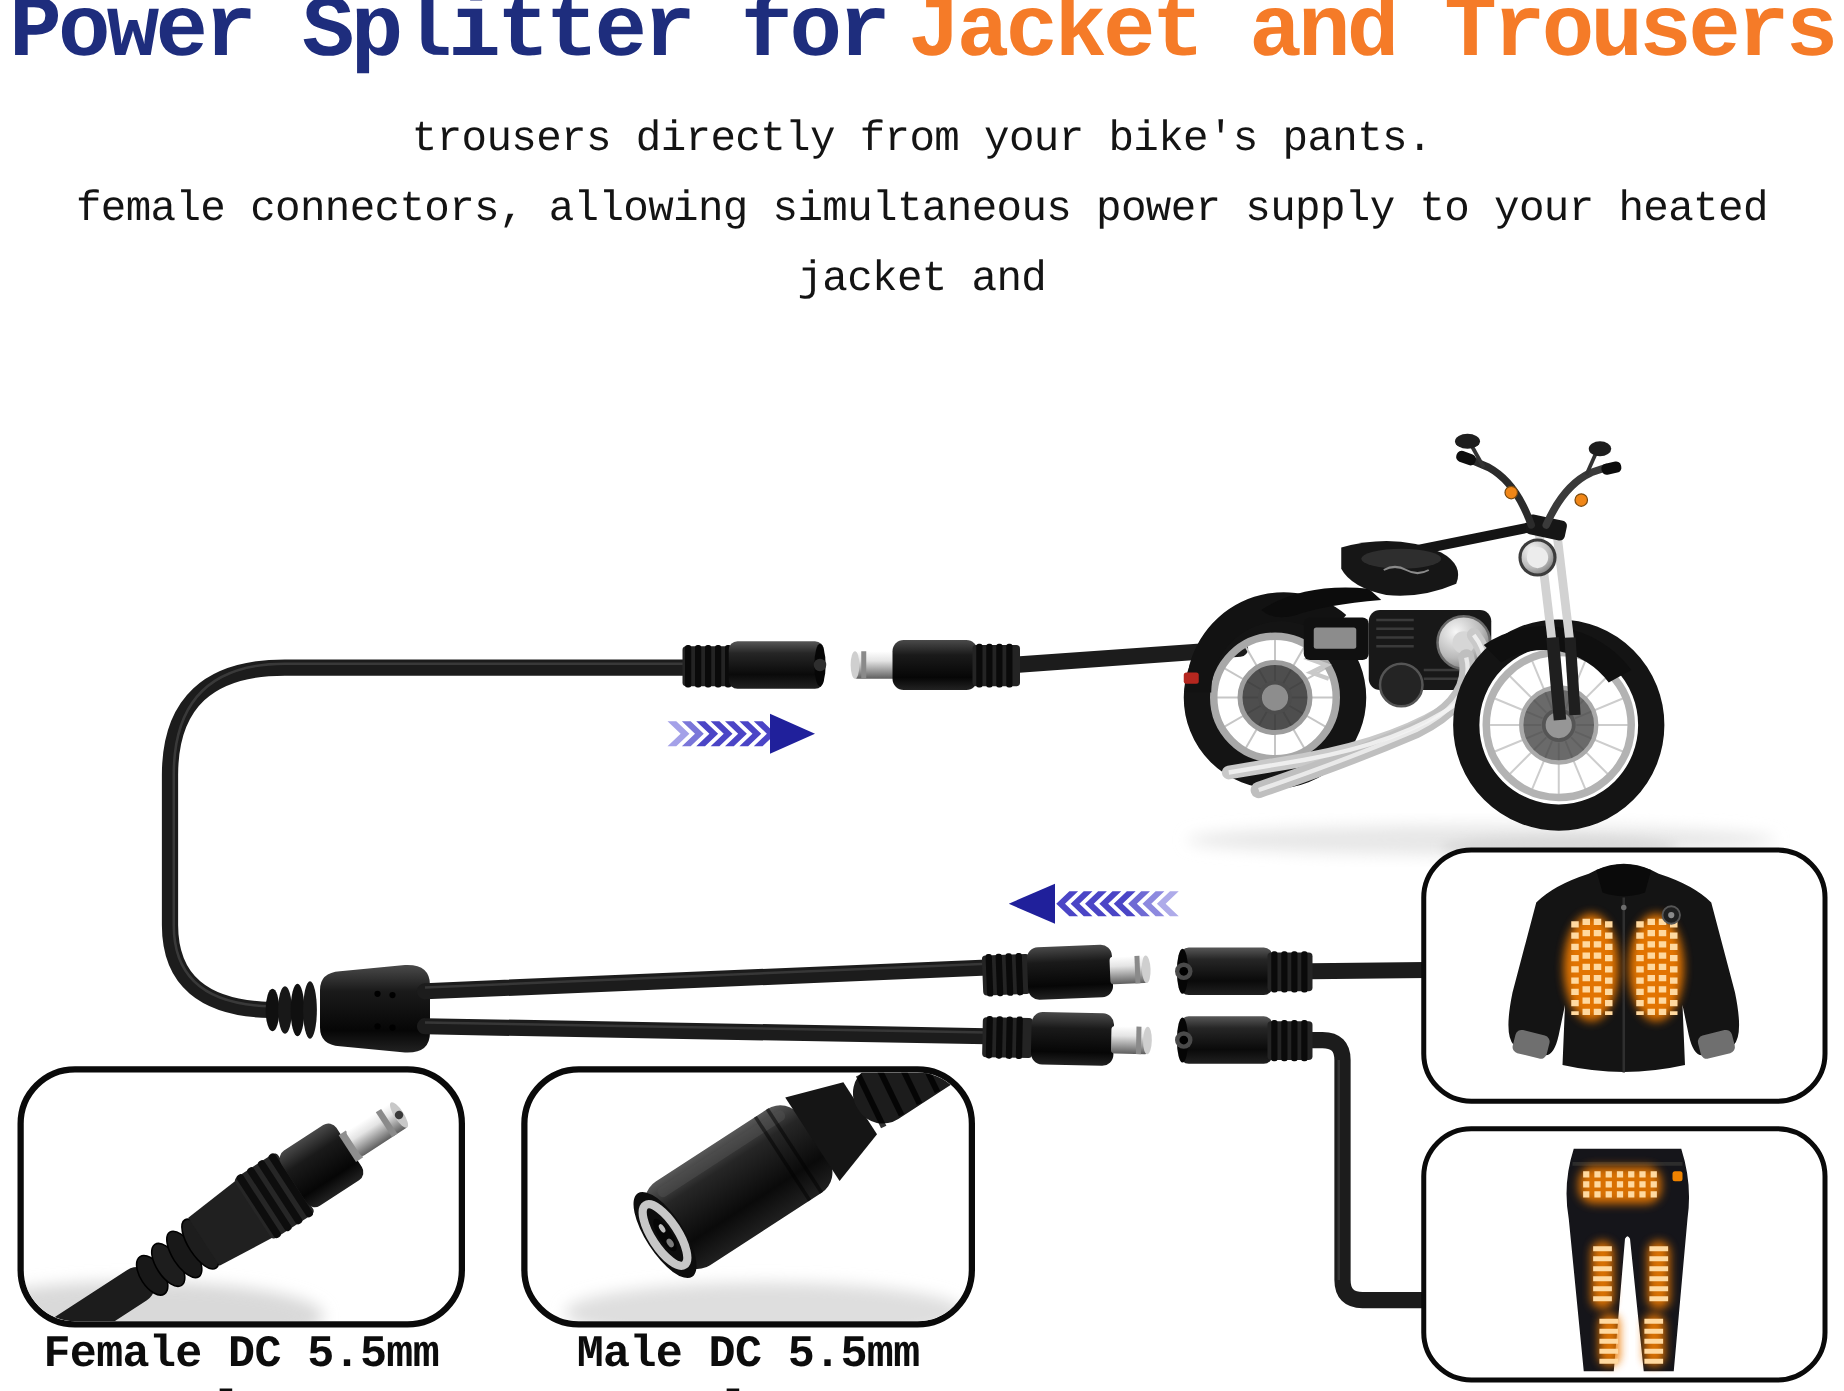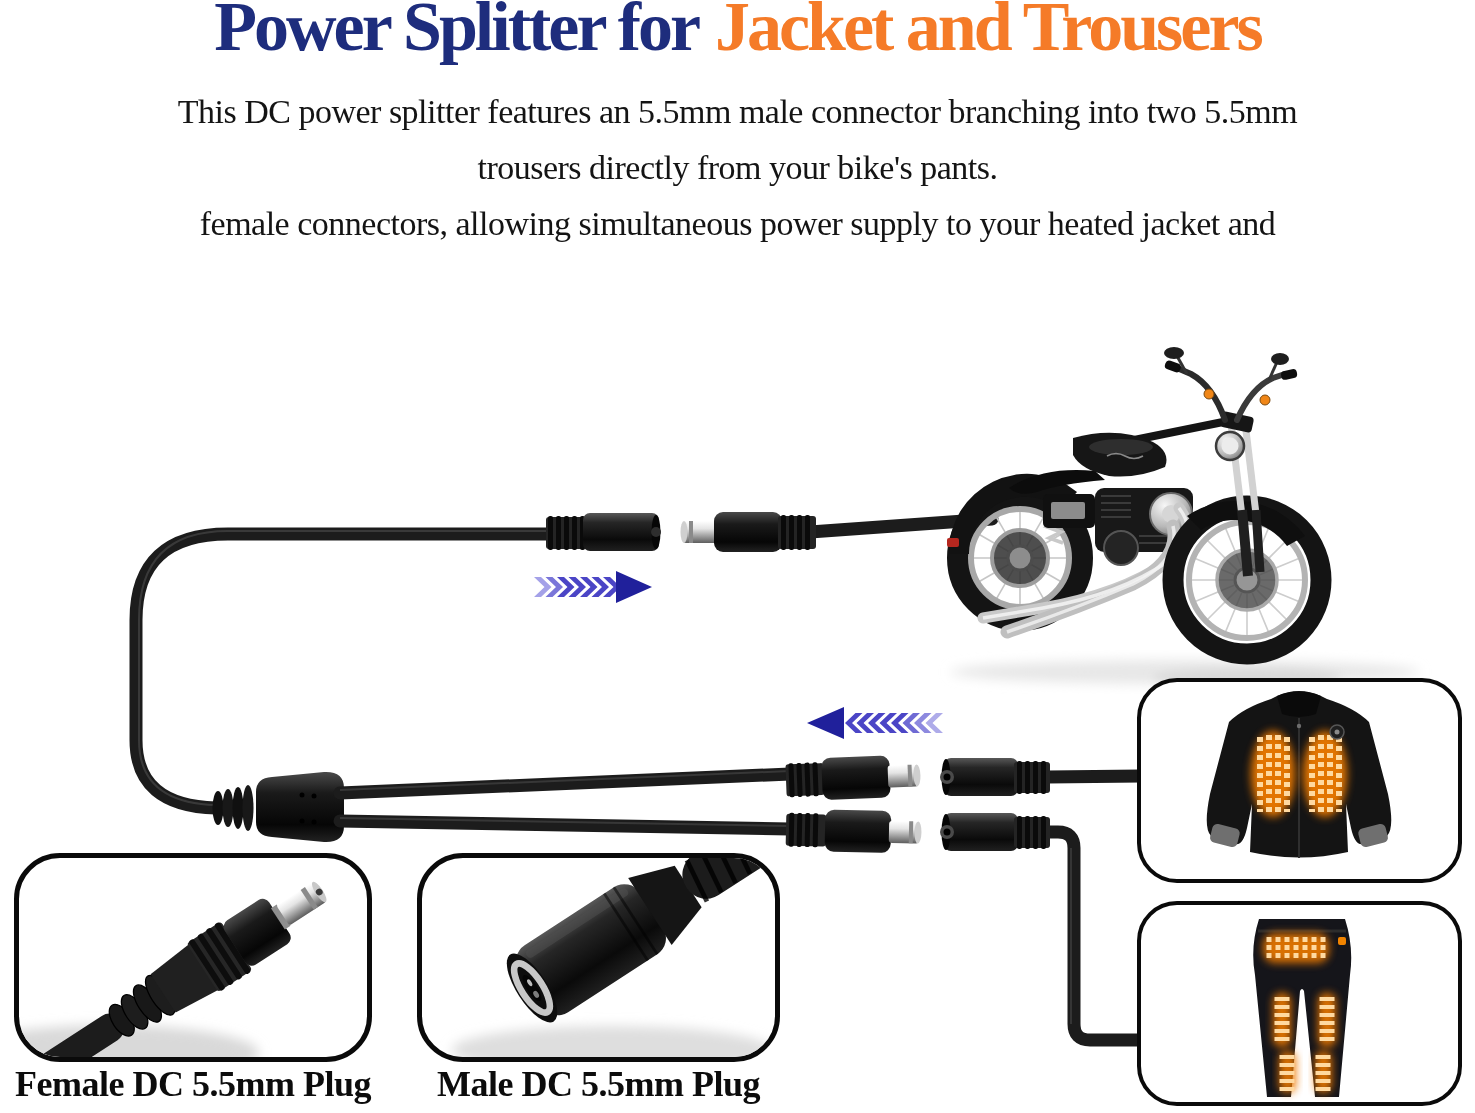--- a/index.html
+++ b/index.html
@@ -1,17 +1,17 @@
 <!DOCTYPE html>
 <html style="--title-navy: #1e2d7d; --title-orange: #f57b28; --body-text: #141414; --arrow-blue: #4b45c6; --arrow-head-navy: #20209b; --heat-orange: #ee7a00; --heat-coil: #ffd9a0; --cable-black: #1c1c1c; --box-border: #0a0a0a;"><head>
 <meta charset="utf-8">
 <style>
   html,body{margin:0;padding:0;background:#fff;}
   #canvas{position:relative;width:1475px;height:1113px;background:#fff;overflow:hidden;
-          font-family:Liberation Serif, serif;}
+          font-family:Liberation Mono, monospace;}
   .abs{position:absolute;}
   
   .title{top:-8px;left:0;width:1475px;text-align:center;white-space:nowrap;
          font-size:70px;font-weight:bold;letter-spacing:-3px;line-height:1.0;}
   .title .navy{color:var(--title-navy,#1e2d7d);margin-right:.24em;}
   .title .orange{color:var(--title-orange,#f57b28);}
   .description{top:84px;left:0;width:1475px;text-align:center;
                font-size:34px;line-height:56px;letter-spacing:-.5px;
                color:var(--body-text,#141414);}
   
@@ -32,21 +32,20 @@
 </head>
 <body>
 
 <div id="canvas">
 
   <div class="abs title">
     <span class="navy">Power Splitter for</span><span class="orange">Jacket and Trousers</span>
   </div>
 
   <div class="abs description">
-    <div>This DC power splitter features an 5.5mm male connector branching into two 5.5mm</div>
     <div>trousers directly from your bike's pants.</div>
     <div>female connectors, allowing simultaneous power supply to your heated jacket and</div>
   </div>
 
   <svg id="cable-layer" class="abs" width="1475" height="1113" viewBox="0 0 1475 1113">
     <defs>
       <linearGradient id="gBarrel" x1="0" y1="0" x2="0" y2="1">
         <stop offset="0" stop-color="#585858"></stop>
           <stop offset=".25" stop-color="#262626"></stop>
         <stop offset=".7" stop-color="#0a0a0a"></stop>

